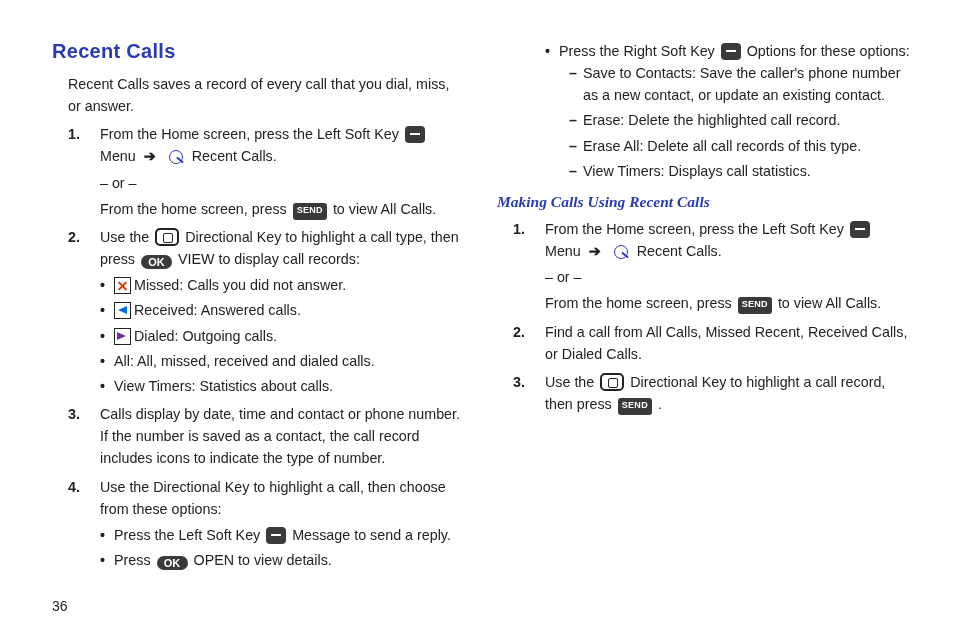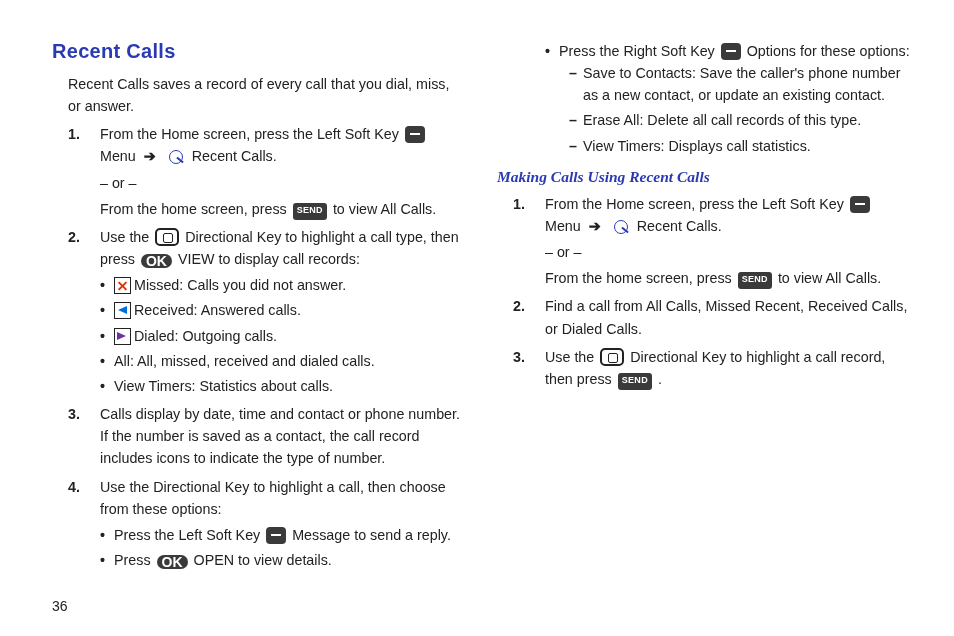--- a/index.html
+++ b/index.html
@@ -101,21 +101,21 @@
   .key-dark.dash::after{
     content:""; position:absolute; left:5px; right:5px; top:7px; height:2px; background:#fff;
   }
   .key-send{
     display:inline-block; padding:1px 4px 2px 4px; background:#3a3a3a; color:#fff;
     font-size:9px; font-weight:700; border-radius:3px; vertical-align:1px; letter-spacing:0.3px;
     margin:0 2px;
   }
   .key-ok{
     display:inline-block; width:31px; height:14px; background:#3a3a3a; border-radius:7px;
-    color:#fff; font-size:14px; font-weight:700; text-align:center; line-height:14px;
+    color:#fff; font-size:11px; font-weight:700; text-align:center; line-height:14px;
     vertical-align:-2px; margin:0 2px;
   }
   .dirkey{
     display:inline-block; width:24px; height:18px; border:2px solid #222; border-radius:5px;
     vertical-align:-4px; position:relative; margin:0 2px;
   }
   .dirkey::after{
     content:""; position:absolute; left:6px; top:3px; width:8px; height:8px;
     border:1.5px solid #222; border-radius:2px;
   }
@@ -202,20 +202,21 @@
   </div>
 
   <div class="col">
     <ul class="bullets" style="margin-left:48px;">
       <li>
         <span>Press the </span><span class="b">Right Soft Key</span>
         <span class="key-dark dash"></span>
         <span class="b">Options</span><span> for these options:</span>
         <ul class="dashes">
           <li><span class="b">Save to Contacts</span><span>: Save the caller's phone number as a new contact, or update an existing contact.</span></li>
+          <li><span class="b">Erase</span><span>: Delete the highlighted call record.</span></li>
           <li><span class="b">Erase All</span><span>: Delete all call records of this type.</span></li>
           <li><span class="b">View Timers</span><span>: Displays call statistics.</span></li>
         </ul>
       </li>
     </ul>
 
     <div class="h2">Making Calls Using Recent Calls</div>
 
     <ol class="steps">
       <li>

